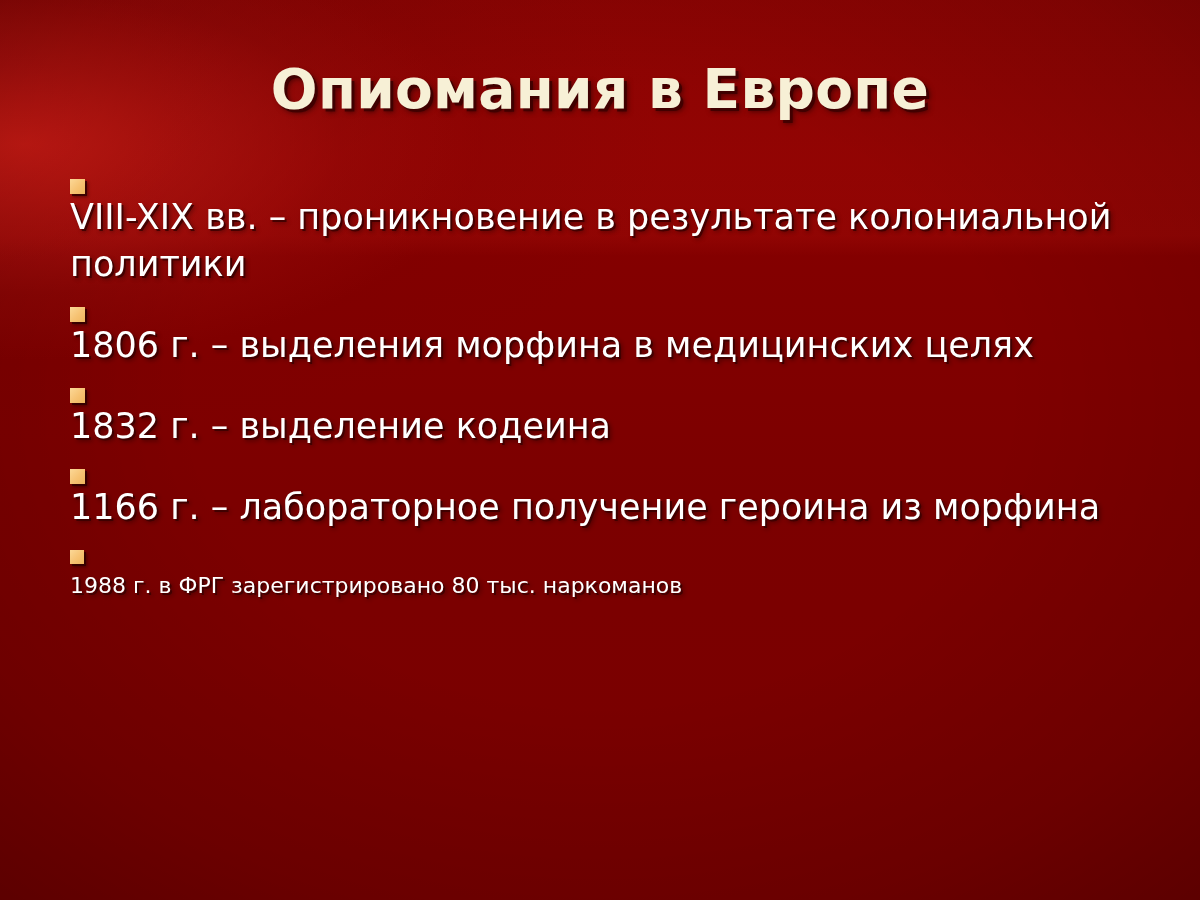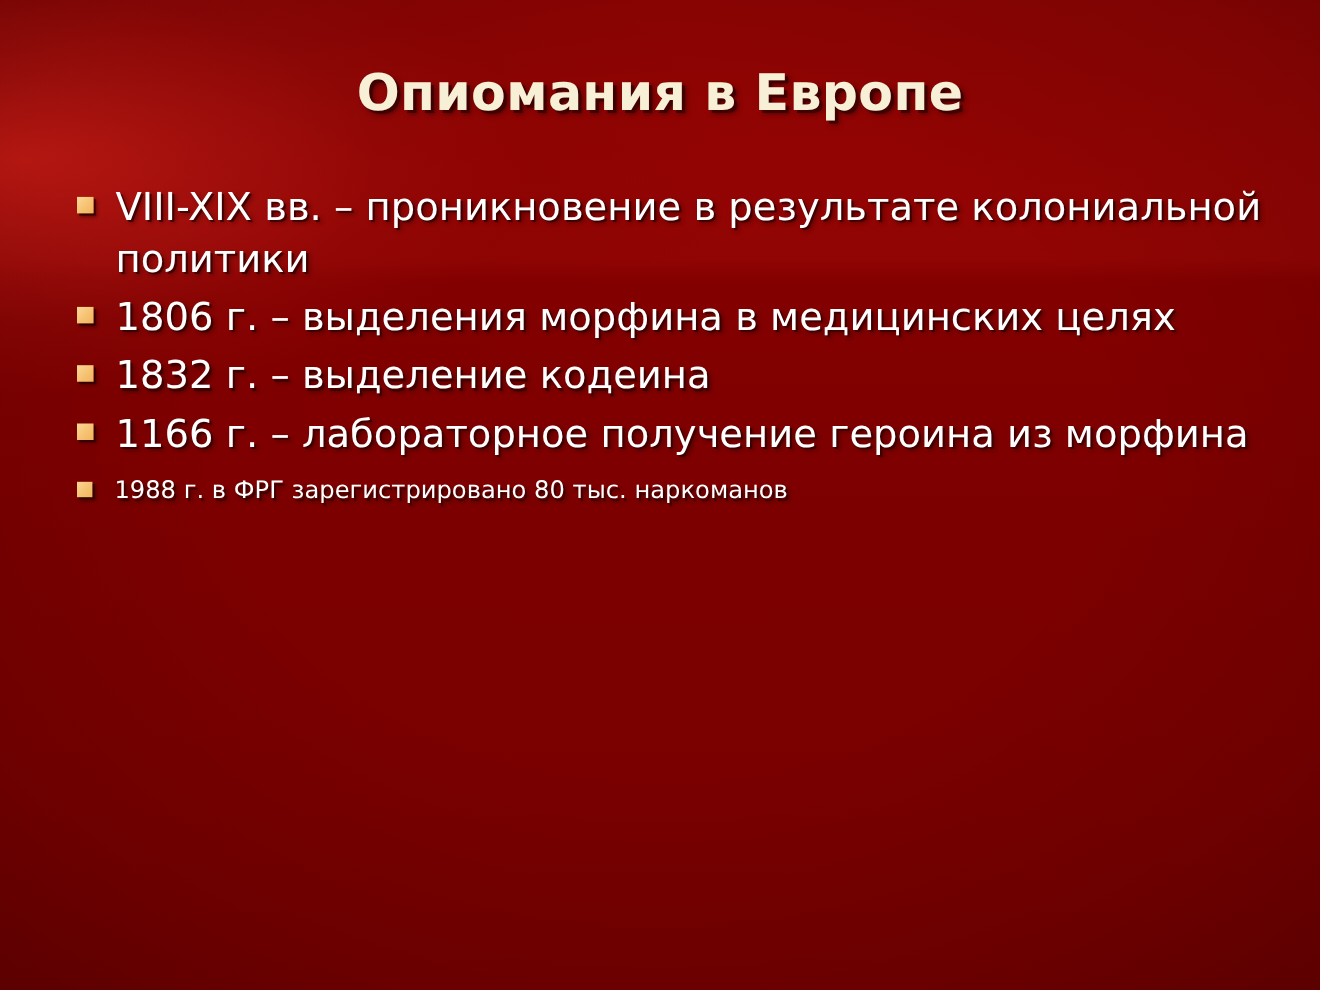--- a/index.html
+++ b/index.html
@@ -68,21 +68,21 @@
     height: 100%;
   }
 
   
   .title {
     position: absolute;
     top: 57px;
     left: 0;
     width: 1200px;
     text-align: center;
-    font-size: 46px;
+    font-size: 55px;
     font-weight: bold;
     letter-spacing: 0.3px;
     color: #f7f0d6;
     text-shadow:
       3px 3px 0 rgba(60, 0, 0, 0.85),
       4px 4px 5px rgba(30, 0, 0, 0.55);
     white-space: nowrap;
   }
 
   
@@ -90,20 +90,21 @@
     position: absolute;
     top: 166px;
     left: 70px;
     width: 1090px;
   }
 
   .bullet-row {
     display: flex;
     align-items: flex-start;
     margin-bottom: 6px;
+    flex-direction: column;
   }
 
   .bullet-marker {
     flex: 0 0 auto;
     width: 15px;
     height: 15px;
     margin-top: 13px;
     margin-right: 20px;
     background: linear-gradient(135deg, #fcd897 0%, #f6c272 55%, #eeb55e 100%);
     box-shadow:

